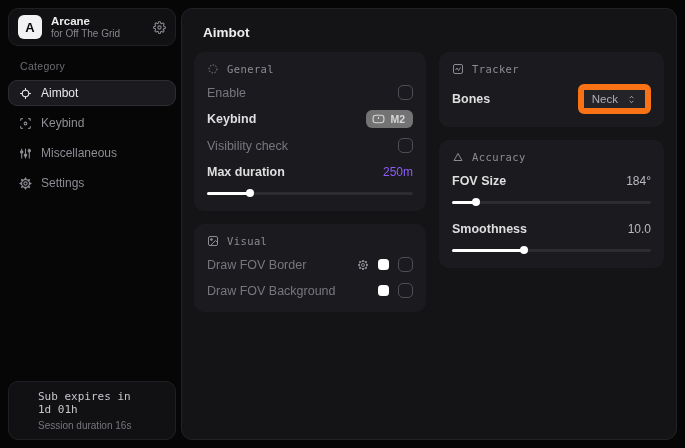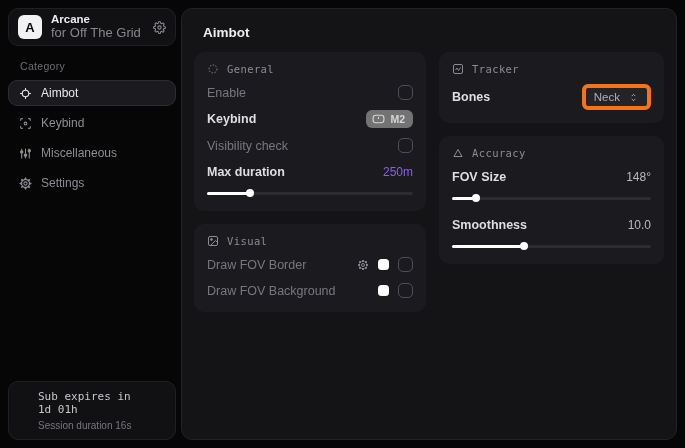--- a/index.html
+++ b/index.html
@@ -8,21 +8,21 @@
   .page { display:flex; width:685px; height:448px; padding:8px; gap:5px; }
 
   
   .sidebar { width:168px; display:flex; flex-direction:column; flex-shrink:0; }
   .side-card { background:#111114; border:1px solid #202024; border-radius:10px; }
   .sidebar-header { display:flex; align-items:center; gap:9px; padding:7px 9px; height:38px; }
   .logo { width:24px; height:24px; background:#f2f2f4; border-radius:6px; color:#0a0a0c;
           font-weight:bold; font-size:13px; display:flex; align-items:center; justify-content:center; }
   .app-titles { flex:1; line-height:1.15; }
   .app-name { color:#ececef; font-size:11.5px; font-weight:bold; }
-  .app-sub  { color:#87878e; font-size:13px; }
+  .app-sub  { color:#87878e; font-size:10px; }
   .icon-btn { color:#8a8a91; display:flex; align-items:center; cursor:pointer; }
 
   .category-label { color:#6c6c73; font-size:10.5px; margin:14px 0 8px 12px; letter-spacing:.3px; }
 
   .nav { display:flex; flex-direction:column; gap:4px; }
   .nav-item { display:flex; align-items:center; gap:9px; height:26px; padding:0 10px;
               border-radius:9px; color:#8d8d94; font-size:12px; border:1px solid transparent; cursor:pointer; }
   .nav-item.selected { background:#1b1b1f; border-color:#2c2c32; color:#e8e8ec; }
   .nav-item .nico { display:flex; align-items:center; color:inherit; }
 
@@ -51,21 +51,21 @@
 
   .checkbox { width:15px; height:15px; border:1.5px solid #4e4e56; border-radius:5px;
               background:transparent; cursor:pointer; flex-shrink:0; }
 
   .kbd-badge { display:flex; align-items:center; gap:5px; background:#737373; border-radius:6px;
                padding:3px 8px 3px 6px; color:#d6d6da; font-size:10.5px; font-weight:bold; cursor:pointer; }
 
   .ctrl-group { display:flex; align-items:center; gap:9px; }
   .swatch { width:11px; height:11px; background:#ffffff; border-radius:3.5px; cursor:pointer; }
 
-  .select-btn { display:flex; align-items:center; gap:8px; background:#232328; border:4px solid #f97316;
+  .select-btn { display:flex; align-items:center; gap:8px; background:#232328; border:6px solid #f97316;
                 border-radius:6px; padding:3px 8px; color:#aeaeb5; font-size:11.5px; cursor:pointer; }
 
   .slider { position:relative; height:10px; display:flex; align-items:center; margin-top:8px; cursor:pointer; }
   .track { width:100%; height:3px; background:#2c2c31; border-radius:2px; position:relative; }
   .fill  { position:absolute; left:0; top:0; height:100%; background:#ffffff; border-radius:2px; }
   .fill::after { content:""; position:absolute; right:-4px; top:50%; transform:translateY(-50%);
                  width:8px; height:8px; background:#ffffff; border-radius:50%; }
 
   svg { display:block; }
 </style>
@@ -266,21 +266,21 @@
             <span>
               <svg width="12" height="12" viewBox="0 0 24 24" fill="none" stroke="currentColor" stroke-width="2">
                 <path d="M12 5l8 14H4z"></path>
               </svg>
             </span>
             <span>Accuracy</span>
           </div>
 
           <div class="row">
             <span class="lbl bright">FOV Size</span>
-            <span class="val bright">148°</span>
+            <span class="val bright">184°</span>
           </div>
           <div class="slider">
             <div class="track">
               <div class="fill" style="width: 12%;"></div>
             </div>
           </div>
 
           <div class="row" style="margin-top:13px;">
             <span class="lbl bright">Smoothness</span>
             <span class="val bright">10.0</span>

